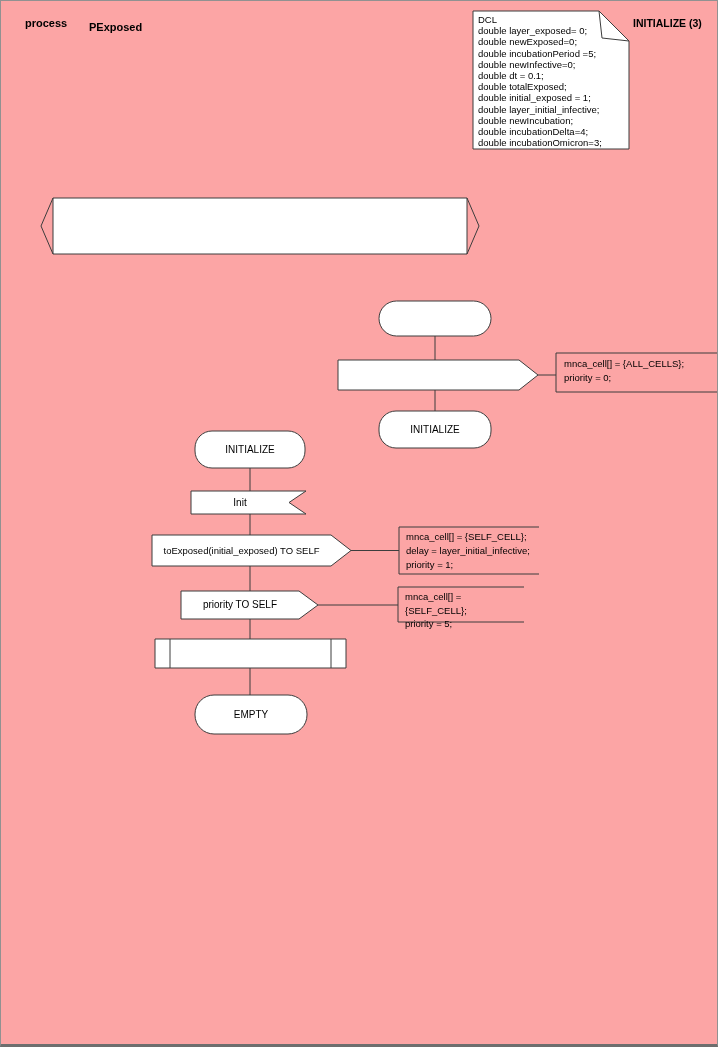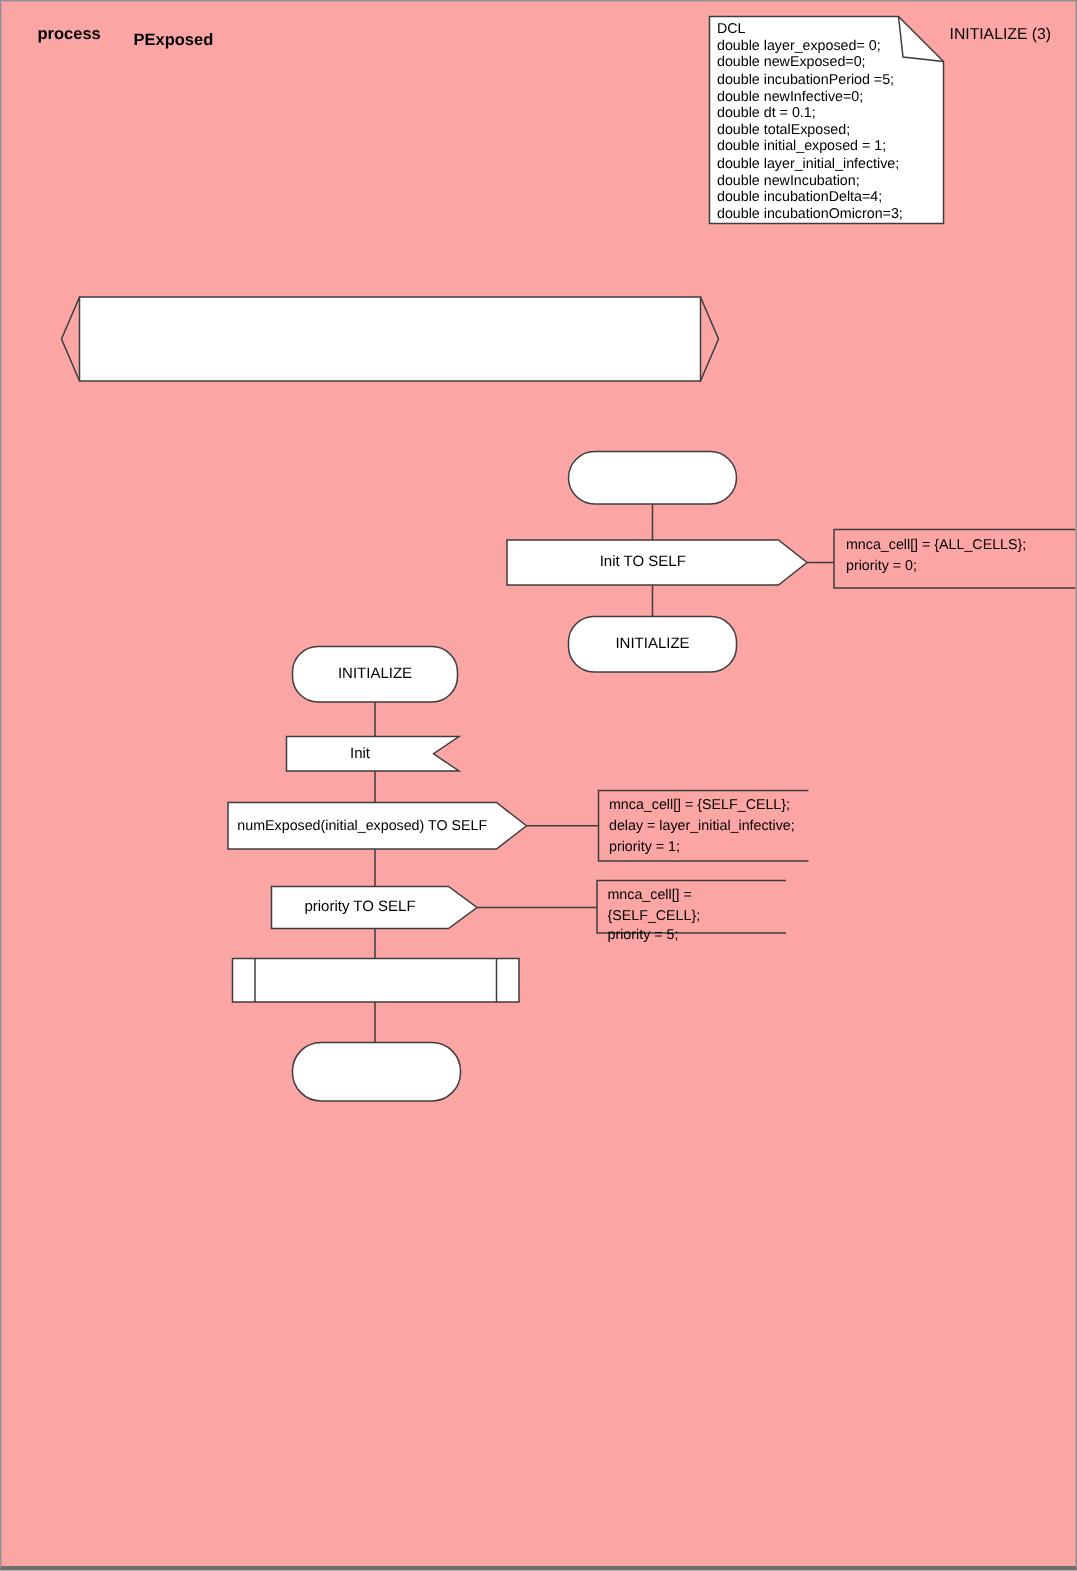--- a/index.html
+++ b/index.html
@@ -72,44 +72,44 @@
     <rect class="sym" x="154" y="638" width="191" height="29"></rect>
     <line class="ln" x1="169" y1="638" x2="169" y2="667"></line>
     <line class="ln" x1="330" y1="638" x2="330" y2="667"></line>
     <line class="ln" x1="249" y1="667" x2="249" y2="694"></line>
 
     <rect class="sym" x="194" y="694" width="112" height="39" rx="19" ry="19"></rect>
   </svg>
 
   <div class="hdr" style="left:24px;top:16px;">process</div>
   <div class="hdr" style="left:88px;top:20px;">PExposed</div>
-  <div class="pageref" style="left:632px;top:16px;">INITIALIZE (3)</div>
+  <div class="pageref" style="left:632px;top:16px;font-weight:bold;">INITIALIZE (3)</div>
 
   <div class="textblock" style="left:477px;top:13px;width:148px;line-height:11.2px;">DCL
 double layer_exposed= 0;
 double newExposed=0;
 double incubationPeriod =5;
 double newInfective=0;
 double dt = 0.1;
 double totalExposed;
 double initial_exposed = 1;
 double layer_initial_infective;
 double newIncubation;
 double incubationDelta=4;
 double incubationOmicron=3;</div>
 
 
-  <div class="label" style="left:337px;top:359px;width:181px;height:30px;">Init TO SELF</div>
   <div class="textblock" style="left:563px;top:356px;width:150px;line-height:13.5px;">mnca_cell[] = {ALL_CELLS};
 priority = 0;</div>
   <div class="label" style="left:378px;top:410px;width:112px;height:37px;">INITIALIZE</div>
 
   <div class="label" style="left:194px;top:430px;width:110px;height:37px;">INITIALIZE</div>
   <div class="label" style="left:190px;top:490px;width:98px;height:23px;">Init</div>
-  <div class="label" style="left:151px;top:534px;width:179px;height:31px;font-size:9.5px;">numExposed(initial_exposed) TO SELF</div>
+  <div class="label" style="left:151px;top:534px;width:179px;height:31px;font-size:9.5px;">toExposed(initial_exposed) TO SELF</div>
   <div class="textblock" style="left:405px;top:529px;width:132px;line-height:13.8px;">mnca_cell[] = {SELF_CELL};
 delay = layer_initial_infective;
 priority = 1;</div>
   <div class="label" style="left:180px;top:590px;width:118px;height:28px;">priority TO SELF</div>
   <div class="textblock" style="left:404px;top:589px;width:120px;line-height:13.5px;">mnca_cell[] = {SELF_CELL};
 priority = 5;</div>
+  <div class="label" style="left:194px;top:694px;width:112px;height:39px;">EMPTY</div>
 
 </div>
 
 </body></html>

